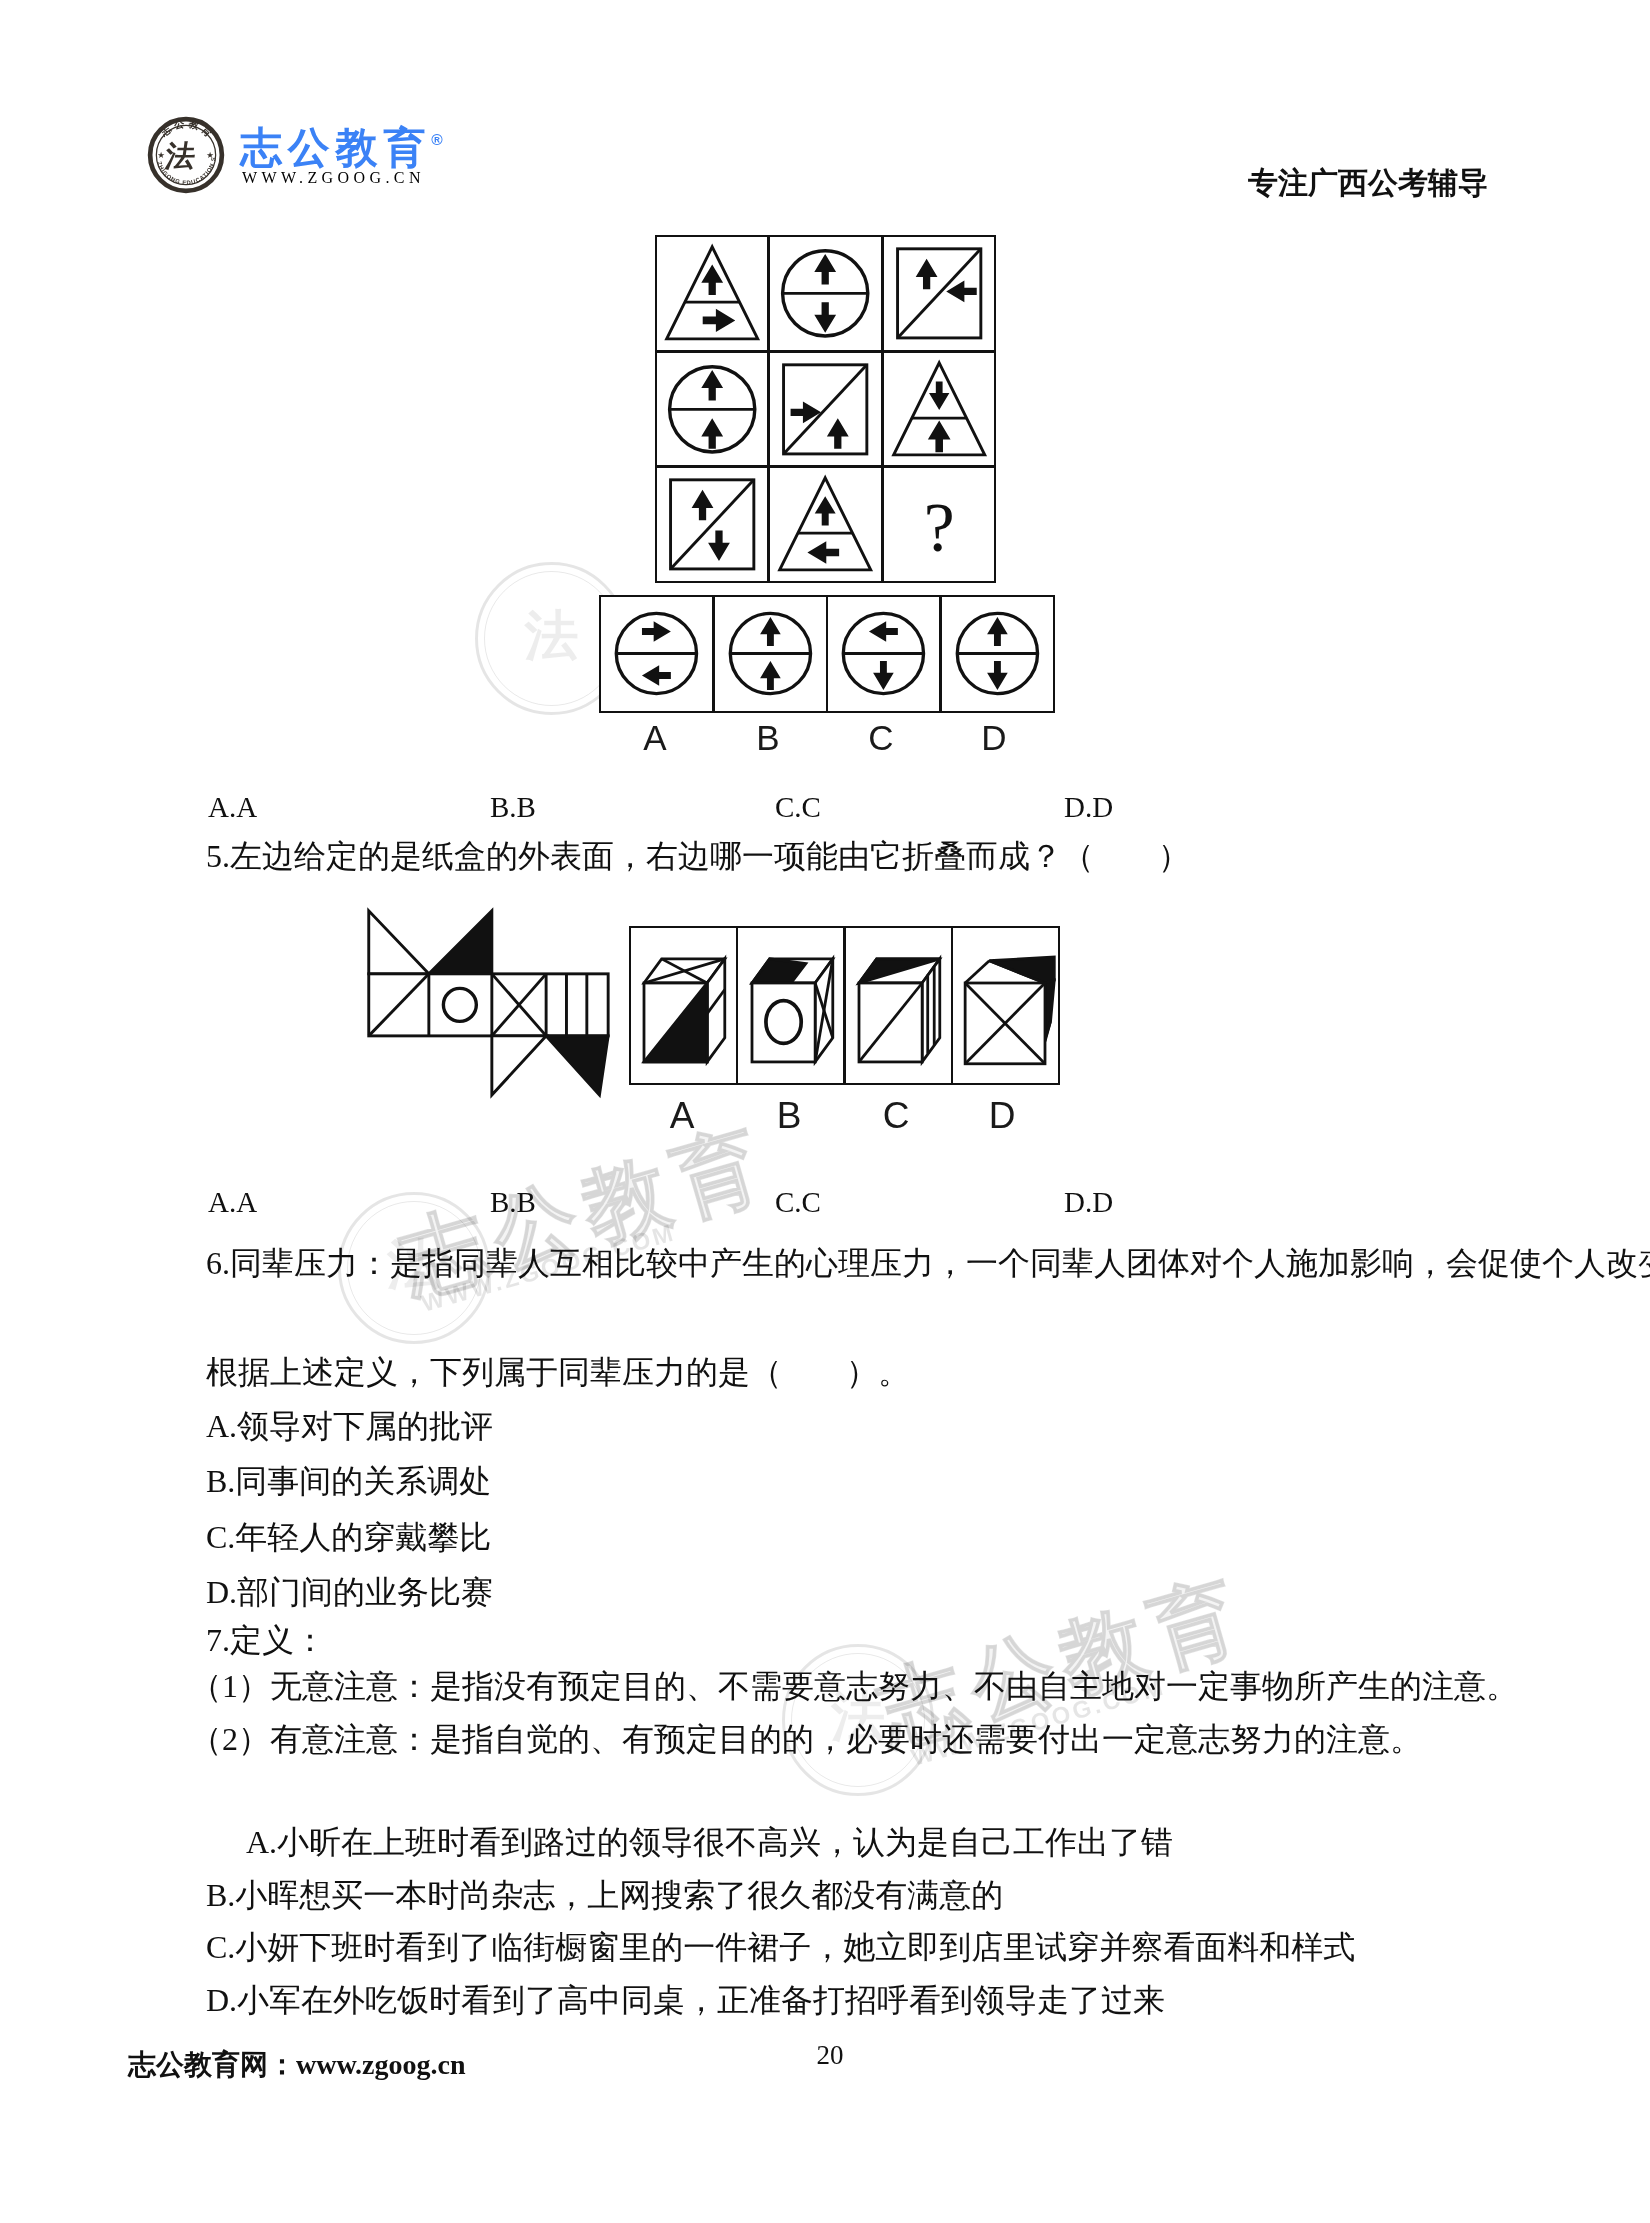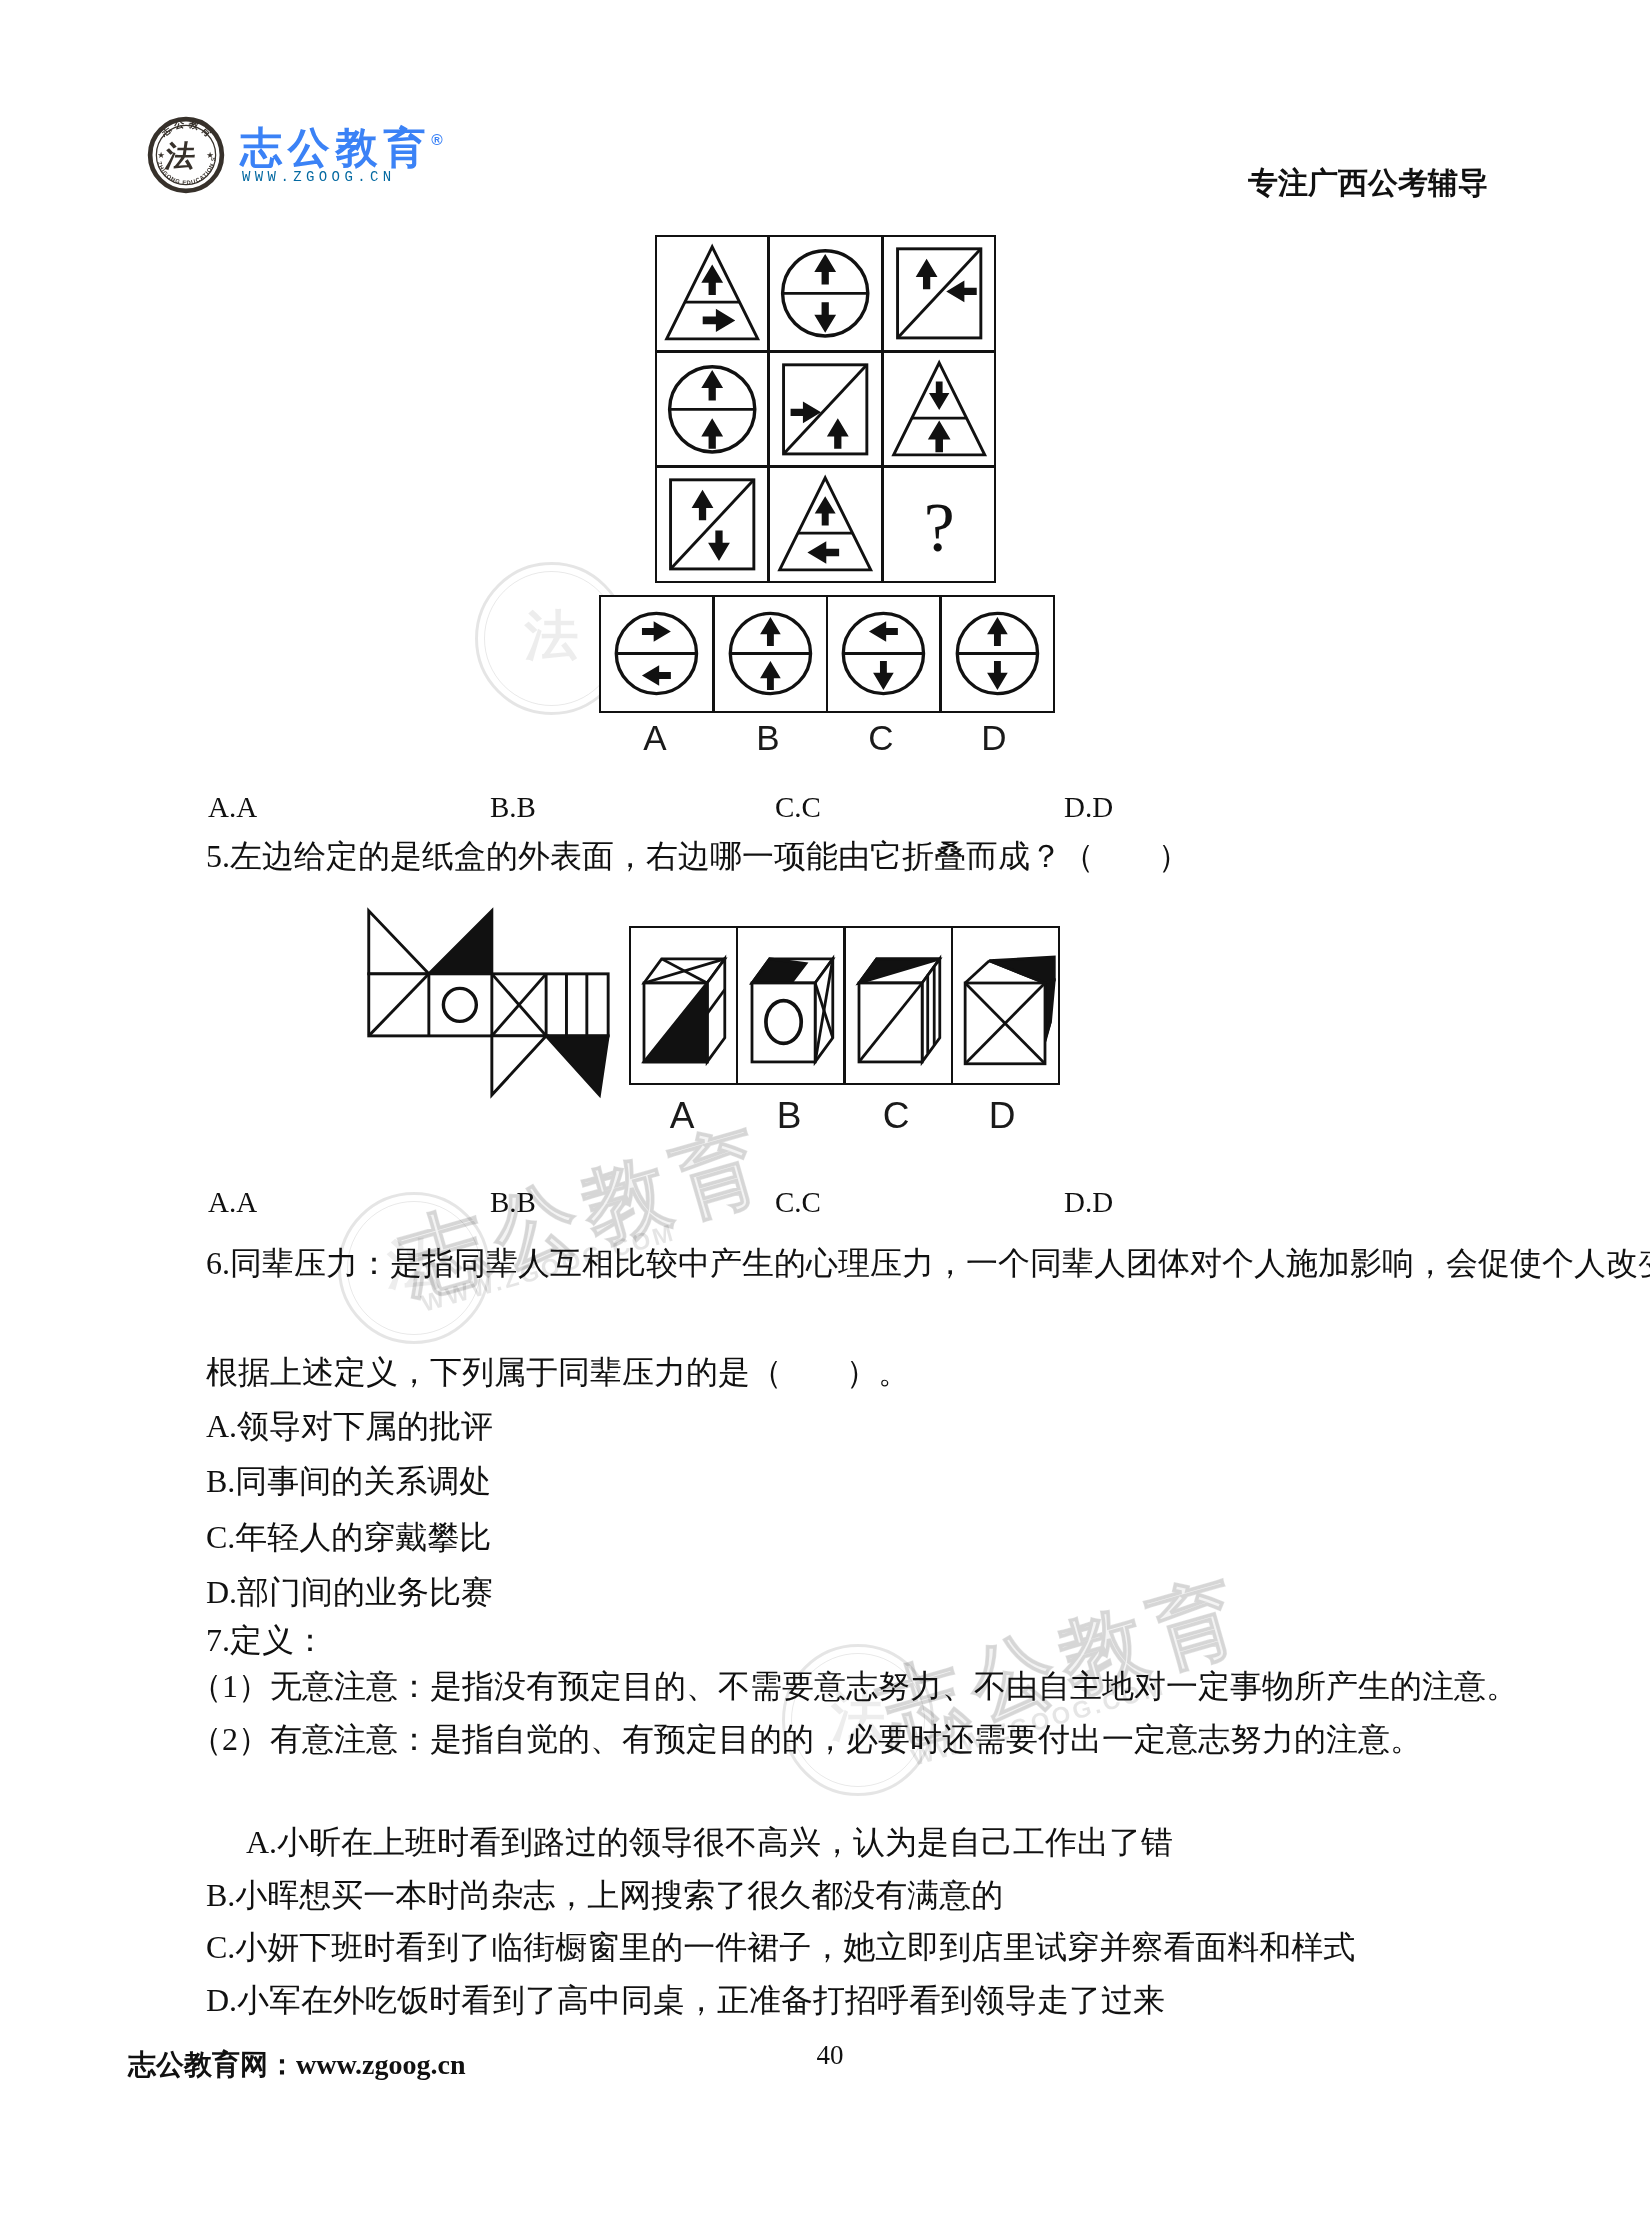--- a/index.html
+++ b/index.html
@@ -3,22 +3,22 @@
 <meta charset="utf-8">
 <style>
   html,body{margin:0;padding:0;background:#fff;}
   .page{position:relative;width:1651px;height:2223px;background:#fff;overflow:hidden;
         font-family:"Liberation Serif","DejaVu Serif",serif;color:#111;}
   
   .logo-seal{position:absolute;left:147px;top:116px;width:78px;height:78px;}
   .brand{position:absolute;left:240px;top:120px;font-family:"Liberation Sans","DejaVu Sans",sans-serif;
          font-weight:bold;font-size:42px;letter-spacing:5.8px;color:#3b82f6;white-space:nowrap;}
   .brand sup{font-size:15.5px;vertical-align:17.5px;letter-spacing:0;}
-  .brand-url{position:absolute;left:242px;top:169px;font-family:Liberation Mono, monospace;
-         font-size:14px;letter-spacing:4.4px;color:#0369a1;white-space:nowrap;}
+  .brand-url{position:absolute;left:242px;top:169px;font-family:Liberation Serif, serif;
+         font-size:16px;letter-spacing:4.4px;color:#000000;white-space:nowrap;}
   .slogan{position:absolute;right:163px;top:163px;font-size:30px;font-weight:bold;white-space:nowrap;}
   
   .wm{position:absolute;z-index:0;color:rgba(0,0,0,0.055);}
   .wm-seal{position:absolute;border-radius:50%;border:3.9px solid rgba(0,0,0,0.10);}
   .wm-seal .inner{position:absolute;left:5.8px;top:5.8px;right:5.8px;bottom:5.8px;border-radius:50%;
                   border:1.5px solid rgba(0,0,0,0.09);}
   .wm-seal .glyph{position:absolute;left:0;right:0;top:50%;transform:translateY(-54%);
                   text-align:center;font-weight:bold;font-size:54px;color:rgba(0,0,0,0.07);
                   font-family:"Liberation Sans",sans-serif;}
   .wm-text{position:absolute;font-family:"Liberation Sans","DejaVu Sans",sans-serif;font-weight:bold;
@@ -318,16 +318,16 @@
 
   <div class="tline x-indent" style="top:1619px;">7.定义：</div>
   <div class="tline x-paren" style="top:1665px;">（1）无意注意：是指没有预定目的、不需要意志努力、不由自主地对一定事物所产生的注意。</div>
   <div class="tline x-paren" style="top:1718px;">（2）有意注意：是指自觉的、有预定目的的，必要时还需要付出一定意志努力的注意。</div>
   <div class="tline x-indent" style="top:1821px;margin-left:40px;">A.小昕在上班时看到路过的领导很不高兴，认为是自己工作出了错</div>
   <div class="tline x-indent" style="top:1874px;">B.小晖想买一本时尚杂志，上网搜索了很久都没有满意的</div>
   <div class="tline x-indent" style="top:1979px;">D.小军在外吃饭时看到了高中同桌，正准备打招呼看到领导走了过来</div>
   <div class="tline x-indent" style="top:1926px;">C.小妍下班时看到了临街橱窗里的一件裙子，她立即到店里试穿并察看面料和样式</div>
 
   <div class="footer-site">志公教育网：www.zgoog.cn</div>
-  <div class="page-num">40</div>
+  <div class="page-num">20</div>
 
 </div>
 
 
 </body></html>

